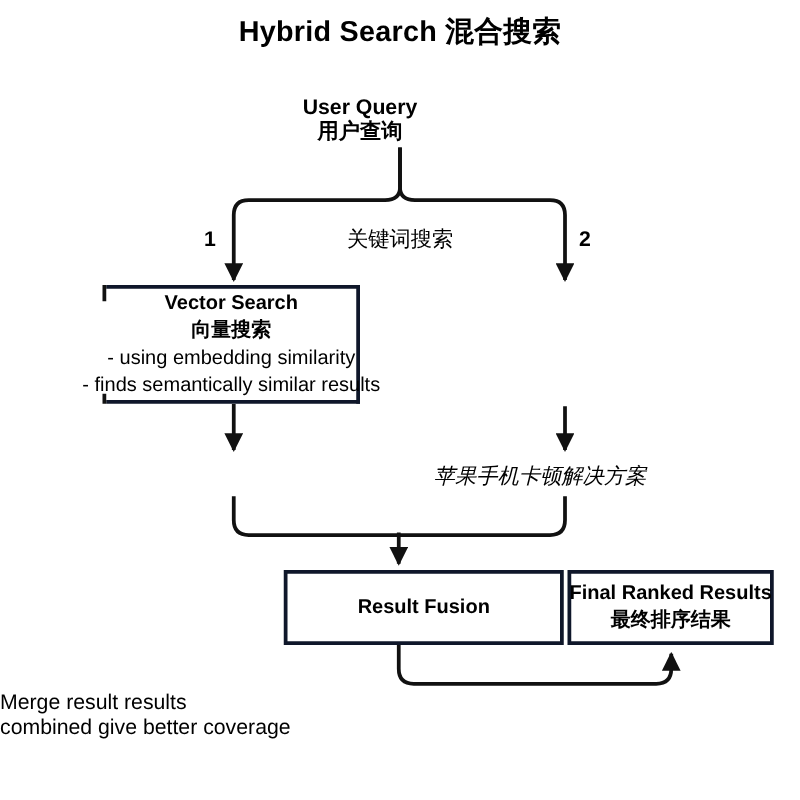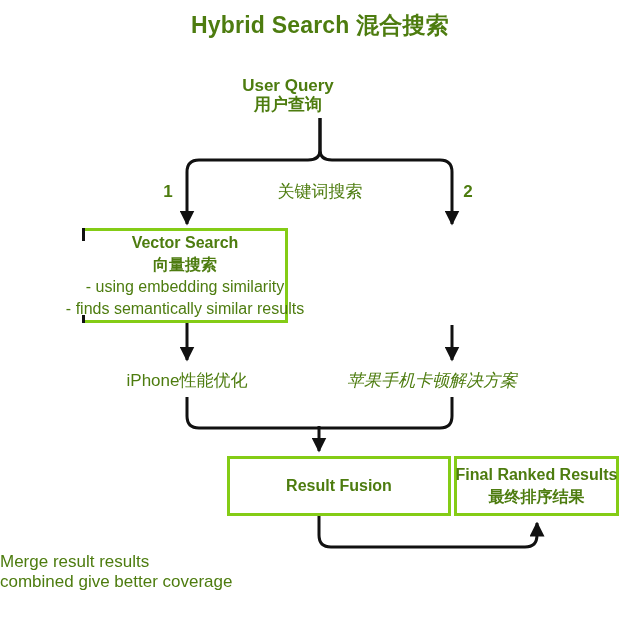--- a/index.html
+++ b/index.html
@@ -6,21 +6,21 @@
     margin: 0;
     padding: 0;
     background: #ffffff;
   }
   .canvas {
     position: relative;
     width: 640px;
     height: 640px;
     background: #ffffff;
     font-family: "Liberation Sans", "DejaVu Sans", sans-serif;
-    color: #4d7c0f;
+    color: #000000;
     overflow: hidden;
   }
   .connectors {
     position: absolute;
     left: 0; top: 0;
     width: 640px; height: 640px;
   }
   .title {
     position: absolute;
     left: 0; top: 10px;
@@ -47,21 +47,21 @@
     line-height: 19px;
     white-space: nowrap;
   }
   .branch-num { font-weight: 700; width: 20px; top: 182px; }
   .branch-1 { left: 158px; }
   .branch-2 { left: 458px; }
   .query-text { left: 0; width: 640px; top: 182px; font-weight: 400; }
   .box {
     position: absolute;
     box-sizing: border-box;
-    border: 3px solid #84cc16;
+    border: 3px solid #0f172a;
     background: #ffffff;
     display: flex;
     flex-direction: column;
     justify-content: center;
     align-items: center;
     text-align: center;
   }
   .box .bold-line { font-weight: 700; font-size: 16px; line-height: 22px; white-space: nowrap; }
   .box .reg-line  { font-weight: 400; font-size: 16px; line-height: 22px; white-space: nowrap; }
   .vector-box {
@@ -136,21 +136,20 @@
   <div class="box vector-box">
     <span class="stub stub-top"></span>
     <span class="stub stub-bottom"></span>
     <div class="bold-line">Vector Search</div>
     <div class="bold-line">向量搜索</div>
     <div class="reg-line">- using embedding similarity</div>
     <div class="reg-line">- finds semantically similar results</div>
   </div>
 
 
-  <div class="lbl result-label result-left">iPhone性能优化</div>
   <div class="lbl result-label result-right">苹果手机卡顿解决方案</div>
 
   <div class="box fusion-box">
     <div class="bold-line">Result Fusion</div>
   </div>
 
   <div class="box final-box">
     <div class="bold-line">Final Ranked Results</div>
     <div class="bold-line">最终排序结果</div>
   </div>

